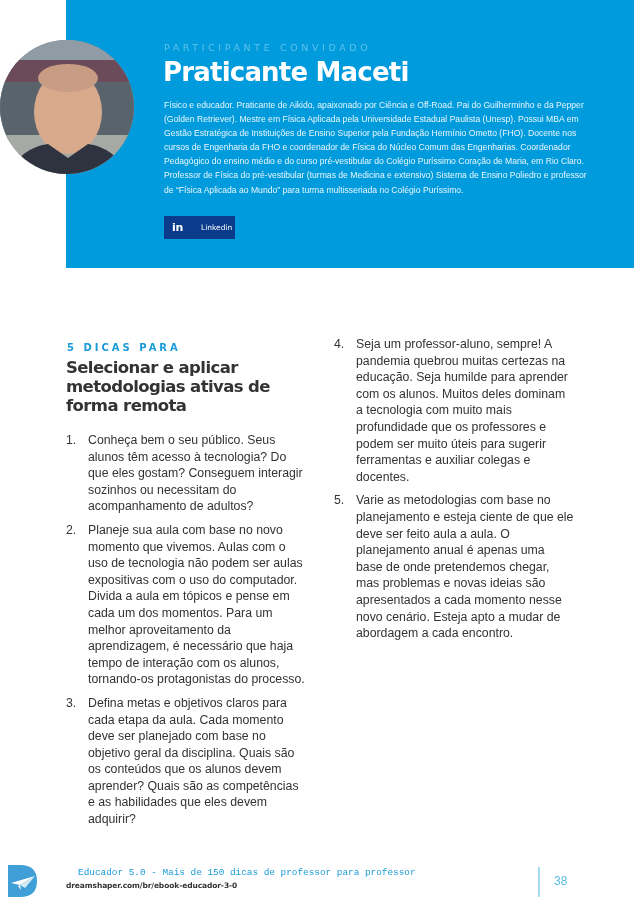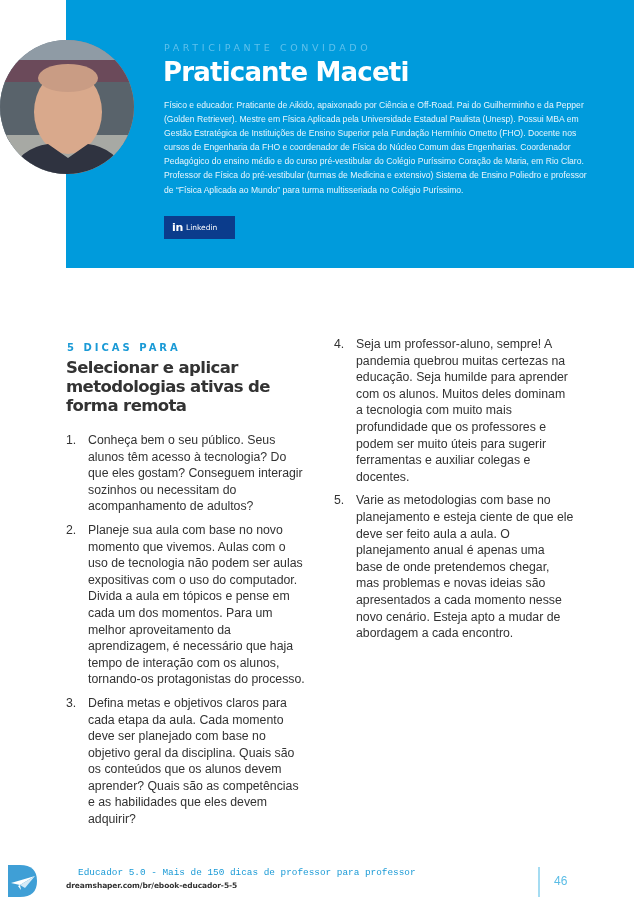--- a/index.html
+++ b/index.html
@@ -31,21 +31,21 @@
       font-family: "Liberation Sans", sans-serif; font-size: 8.6px;
       line-height: 14.1px; color: #e8f6fd;
     }
     .linkedin-btn {
       position: absolute; left: 164px; top: 216px; width: 71px; height: 23px;
       background: #0b3c8c; display: flex; align-items: center; padding-left: 8px;
       cursor: pointer;
     }
     .linkedin-btn .in-icon {
       font-family: "DejaVu Sans", sans-serif; font-weight: bold; font-size: 11px;
-      color: #ffffff; margin-right: 3px; letter-spacing: -0.3px;
+      color: #ffffff; margin-right: 18px; letter-spacing: -0.3px;
     }
     .linkedin-btn .lbl {
       font-family: "DejaVu Sans", sans-serif; font-size: 7.5px; color: #ffffff;
     }
 
     .section-eyebrow {
       position: absolute; left: 67px; top: 342px;
       font-family: "DejaVu Sans", sans-serif; font-size: 10px;
       letter-spacing: 3px; color: #1a9ad6; font-weight: 600;
     }
@@ -140,15 +140,15 @@
 
 <div class="footer-logo">
   <svg viewBox="0 0 32 34" width="32" height="34">
     <path d="M2 1 L14 1 Q31 1 31 17 Q31 33 14 33 L2 33 Z" fill="#3f9fd6"></path>
     <path d="M5 19 L29 12 L14 21 Z" fill="#ffffff"></path>
     <path d="M14 21 L29 12 L19 24 Z" fill="#d6eaf6"></path>
     <path d="M12 22 L14 21 L15 26 Z" fill="#ffffff"></path>
   </svg>
 </div>
 <div class="footer-title">Educador 5.0 - Mais de 150 dicas de professor para professor</div>
-<div class="footer-url">dreamshaper.com/br/ebook-educador-5-5</div>
+<div class="footer-url">dreamshaper.com/br/ebook-educador-3-0</div>
 <div class="footer-divider"></div>
-<div class="page-number">46</div>
+<div class="page-number">38</div>
 
 </body></html>

